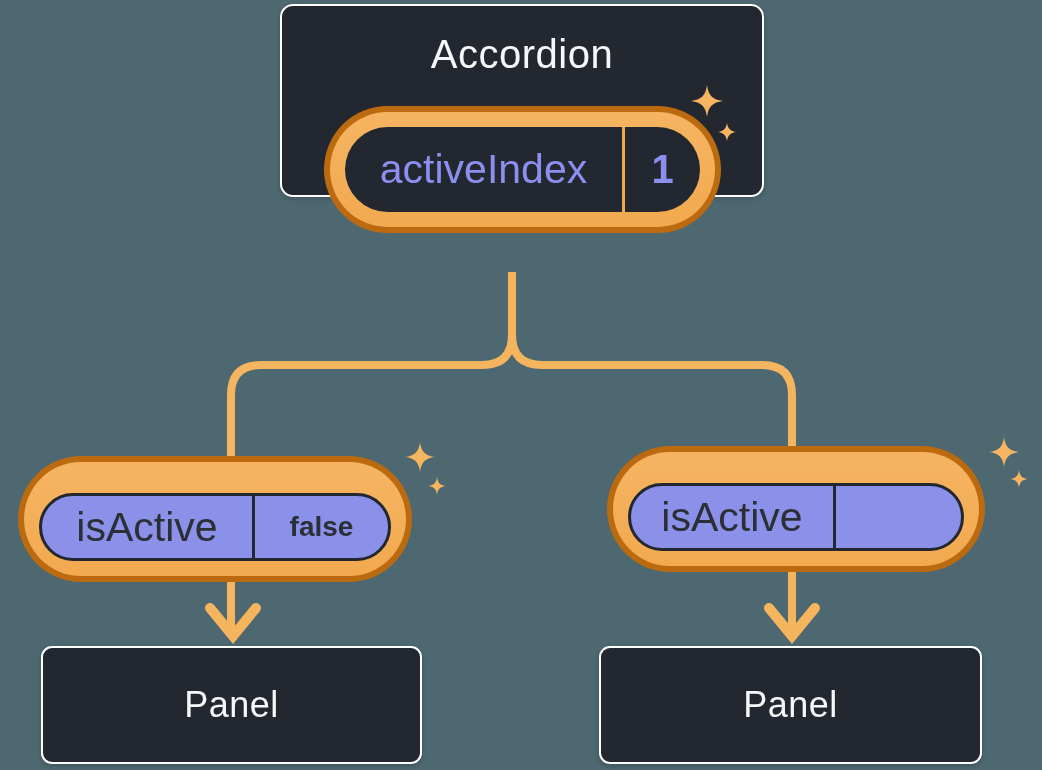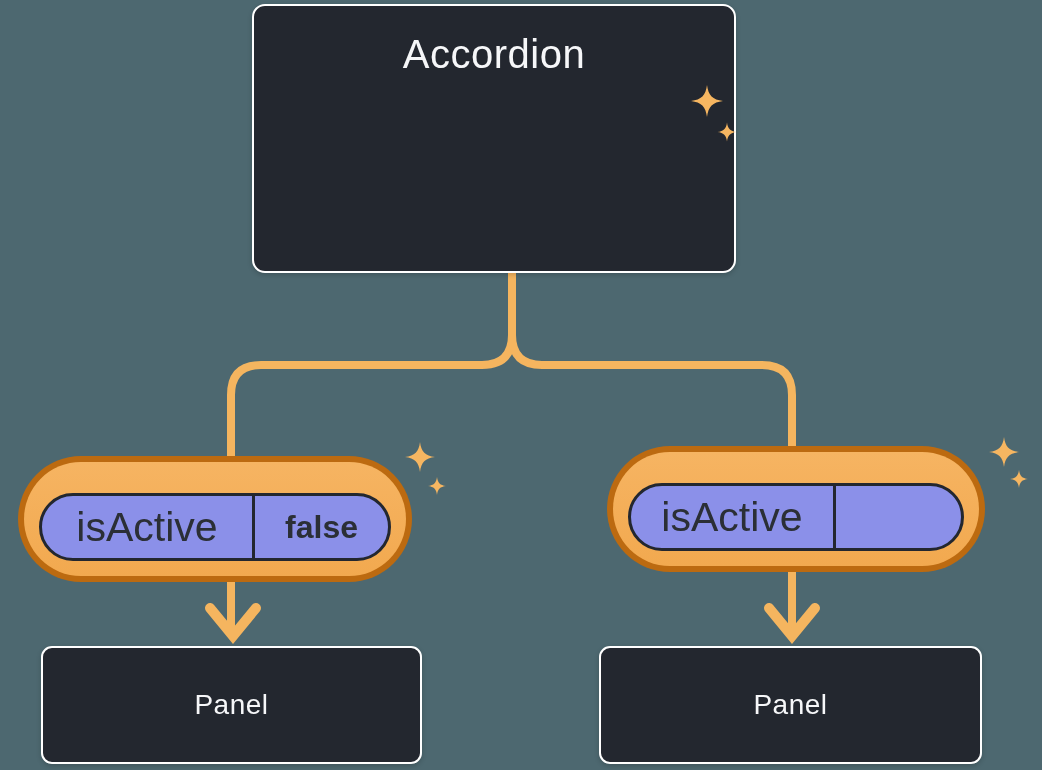--- a/index.html
+++ b/index.html
@@ -10,49 +10,49 @@
   }
   svg.layer { position:absolute; left:0; top:0; width:1042px; height:770px; pointer-events:none; }
   .layer-lines { z-index:0; }
   .layer-sparkles { z-index:5; }
 
   .card {
     position:absolute; background:#23272F; border:2.5px solid #FFFFFF;
     border-radius:13px; box-sizing:border-box; z-index:1;
     box-shadow:0 2px 5px rgba(0,0,0,0.18);
   }
-  .card-root { left:252px; top:4px; width:484px; height:269px; }
+  .card-root { left:280px; top:4px; width:484px; height:193px; }
   .card-title {
     position:absolute; left:0; right:0; top:26px; text-align:center;
     color:#F6F7F9; font-size:40px; font-weight:500; letter-spacing:0.5px;
   }
   .panel-card {
     display:flex; align-items:center; justify-content:center;
-    color:#F6F7F9; font-size:28px; font-weight:500; letter-spacing:0.5px;
+    color:#F6F7F9; font-size:36px; font-weight:500; letter-spacing:0.5px;
   }
   .panel-left  { left:41px;  top:646px; width:381px; height:118px; border-radius:11px; }
   .panel-right { left:599px; top:646px; width:383px; height:118px; border-radius:11px; }
 
   
   .pill-outer { position:absolute; border-radius:999px; background:#BC6A10; z-index:2; }
   .pill-mid   { position:absolute; inset:6px; border-radius:999px;
                 background:linear-gradient(180deg,#F6B462 0%, #F2A94F 100%); }
   .pill-core  { position:absolute; inset:15px; border-radius:999px; display:flex;
                 align-items:stretch; overflow:hidden; box-sizing:border-box; }
 
   .state-pill { left:42px; top:100px; width:397px; height:127px; }
   .state-pill .pill-core { background:#23272F; }
   .state-pill .divider { width:3px; background:#EFA94F; }
   .state-pill .cell-label { width:277px; color:#8B90F0; font-size:41px; font-weight:400; }
   .state-pill .cell-value { flex:1; color:#8B90F0; font-size:40px; font-weight:700; }
 
   .prop-pill .pill-core { background:#8B90E9; border:3px solid #23272F;margin-top:16px; }
   .prop-pill .divider { width:3px; background:#23272F; }
   .prop-pill .cell-label { color:#2B2F36; font-size:41px; font-weight:400; }
-  .prop-pill .cell-value { flex:1; color:#2B2F36; font-size:32px; font-weight:700; }
+  .prop-pill .cell-value { flex:1; color:#2B2F36; font-size:28px; font-weight:700; }
   .prop-pill-left  { left:18px;  top:456px; width:394px; height:126px; }
   .prop-pill-right { left:607px; top:446px; width:378px; height:126px; }
   .prop-pill-left  .cell-label { width:210px; }
   .prop-pill-right .cell-label { width:202px; }
 
   .cell { display:flex; align-items:center; justify-content:center; }
 </style>
 </head>
 <body>
 
@@ -61,20 +61,29 @@
   <svg class="layer layer-lines" viewBox="0 0 1042 770">
     <path d="M512,272 V335 Q512,365 482,365 H261 Q231,365 231,395 V634" fill="none" stroke="#F5B55F" stroke-width="8"></path>
     <path d="M512,272 V335 Q512,365 542,365 H762 Q792,365 792,395 V634" fill="none" stroke="#F5B55F" stroke-width="8"></path>
     <path d="M210,608 L233,636 L256,608" fill="none" stroke="#F5B55F" stroke-width="10" stroke-linecap="round" stroke-linejoin="miter"></path>
     <path d="M769,608 L792,636 L815,608" fill="none" stroke="#F5B55F" stroke-width="10" stroke-linecap="round" stroke-linejoin="miter"></path>
   </svg>
 
   <div class="card card-root">
     <div class="card-title">Accordion</div>
 
+    <div class="pill-outer state-pill">
+      <div class="pill-mid">
+        <div class="pill-core">
+          <div class="cell cell-label">activeIndex</div>
+          <div class="divider"></div>
+          <div class="cell cell-value">1</div>
+        </div>
+      </div>
+    </div>
   </div>
 
   <div class="pill-outer prop-pill prop-pill-left">
     <div class="pill-mid">
       <div class="pill-core">
         <div class="cell cell-label">isActive</div>
         <div class="divider"></div>
         <div class="cell cell-value">false</div>
       </div>
     </div>

